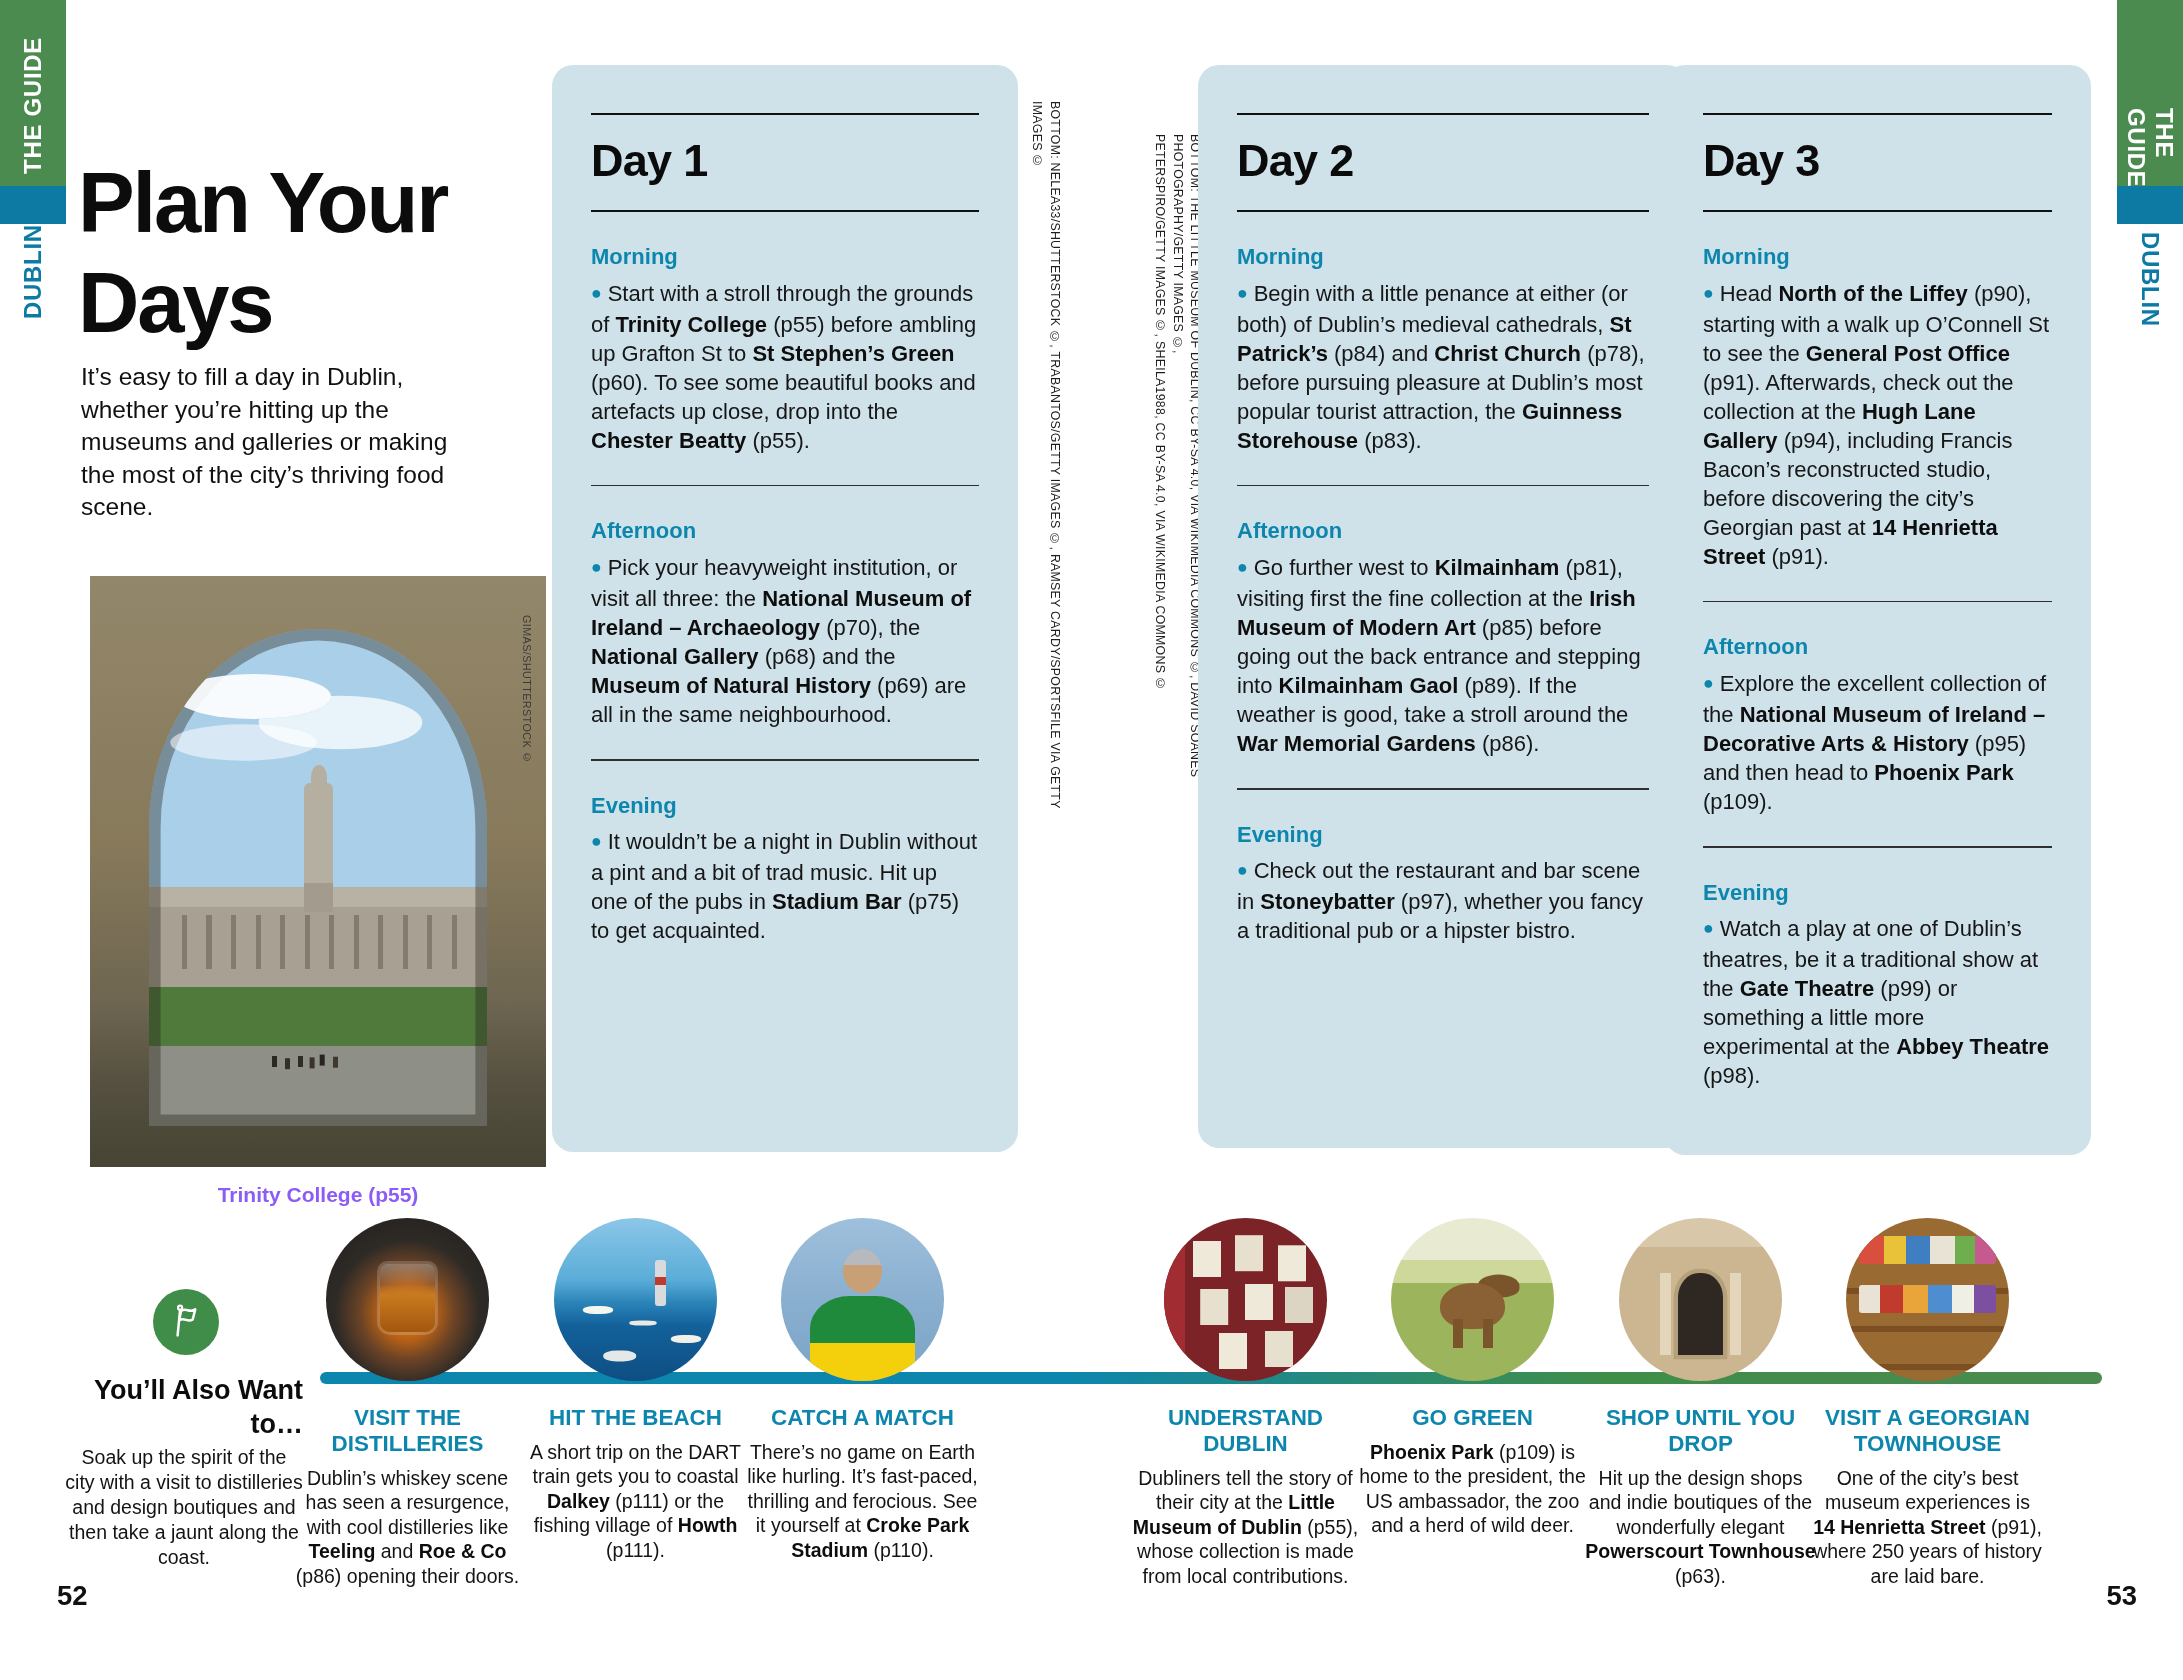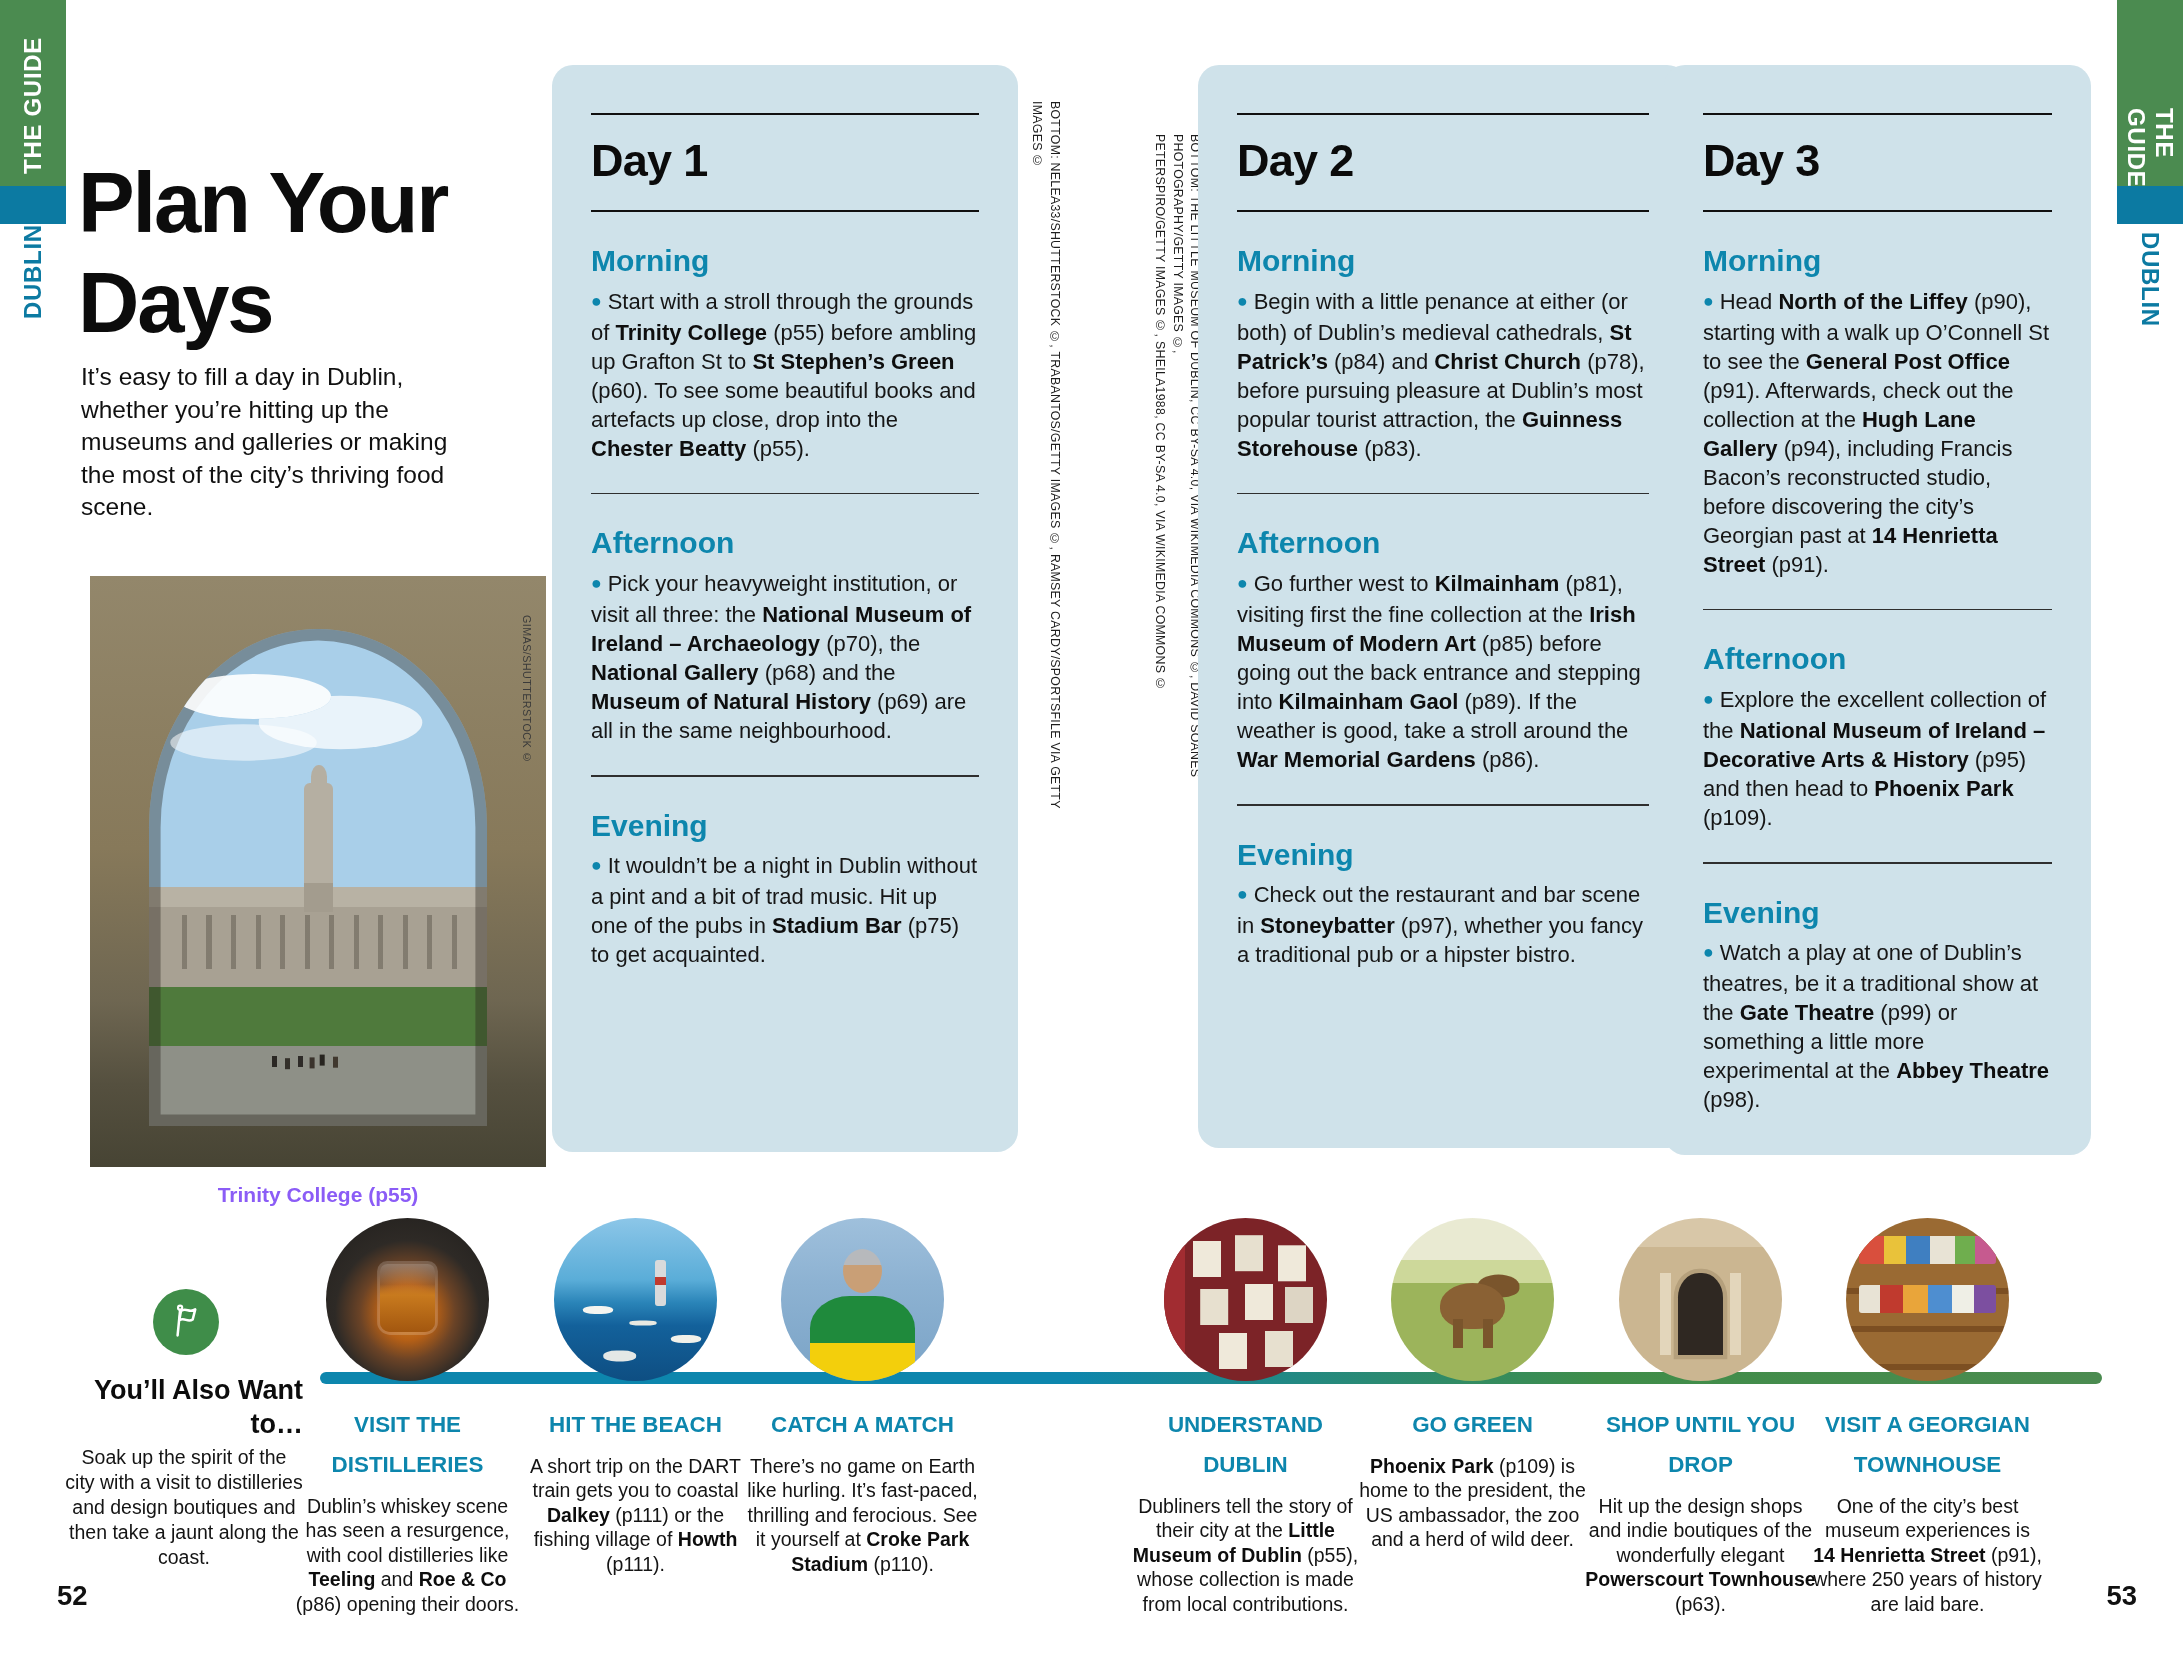--- a/index.html
+++ b/index.html
@@ -45,21 +45,21 @@
   .caption{position:absolute;left:90px;top:1183px;width:456px;text-align:center;font-size:21px;font-weight:700;color:#8b5cf6;}
 
   
   .card{position:absolute;top:65px;background:var(--cardbg);border-radius:21px;}
   .card.d1{left:552px;width:466px;height:1087px;}
   .card.d2{left:1198px;width:490px;height:1083px;}
   .card.d3{left:1664px;width:427px;height:1090px;}
   .card-inner{padding:48px 39px 0 39px;}
   .rule{height:2.2px;background:#101010;}
   .day-title{font-size:45px;font-weight:700;color:#0b0b0b;margin:20px 0 23px 0;letter-spacing:-0.7px;}
-  .sec-h{color:var(--teal);font-size:30px;font-weight:700;margin:32px 0 8.7px 0;}
+  .sec-h{color:var(--teal);font-size:22px;font-weight:700;margin:32px 0 8.7px 0;}
   .sec-p{font-size:22px;line-height:29px;color:#161616;}
   .sec-p b{font-weight:700;color:#0e0e0e;}
   .bullet{color:var(--teal);font-size:18px;margin-right:5.8px;position:relative;top:-2.2px;}
   .sec-div{height:1.4px;background:#2f2f2f;margin-top:30px;}
 
   
   .credits{position:absolute;font-size:12.3px;letter-spacing:0.3px;color:#1d1d1d;line-height:17.3px;}
   .credits.one{left:1028px;top:101px;height:751px;}
   .credits.two{left:1151px;top:134px;height:744px;}
 
@@ -101,21 +101,21 @@
     background:linear-gradient(90deg,#e8e3d5 0 15%,#c03a2e 15% 32%,#e9a53a 32% 50%,#4e8ed0 50% 68%,#efefe6 68% 84%,#7c4fa0 84% 100%);}
 
   
   .flag-circ{position:absolute;left:153px;top:1289px;width:66px;height:66px;border-radius:50%;background:#3f8d49;
     display:flex;align-items:center;justify-content:center;}
   .also-title{position:absolute;left:65px;top:1373px;width:238px;text-align:right;font-size:27px;line-height:34px;font-weight:700;color:#0c0c0c;}
   .also-text{position:absolute;left:65px;top:1445px;width:238px;text-align:center;font-size:19.5px;line-height:25px;color:#141414;}
 
   
   .tcol{position:absolute;top:1405px;width:231px;text-align:center;}
-  .tcol .th{color:var(--teal);font-size:22.4px;line-height:40px;font-weight:700;}
+  .tcol .th{color:var(--teal);font-size:22.4px;line-height:26px;font-weight:700;}
   .tcol .tb{margin-top:8.7px;font-size:19.5px;line-height:24.5px;color:#141414;}
   .tcol .tb b{font-weight:700;color:#0d0d0d;}
   .t1{left:292px;} .t2{left:520px;} .t3{left:747px;} .t4{left:1130px;} .t5{left:1357px;} .t6{left:1585px;} .t7{left:1812px;}
 
   .pgnum{position:absolute;top:1580px;font-size:27.4px;font-weight:700;color:#111;}
   .pgnum.l{left:29px;margin-left:28px;} .pgnum.r{left:2072px;width:65px;text-align:right;}
 </style>
 </head>
 <body>
 

